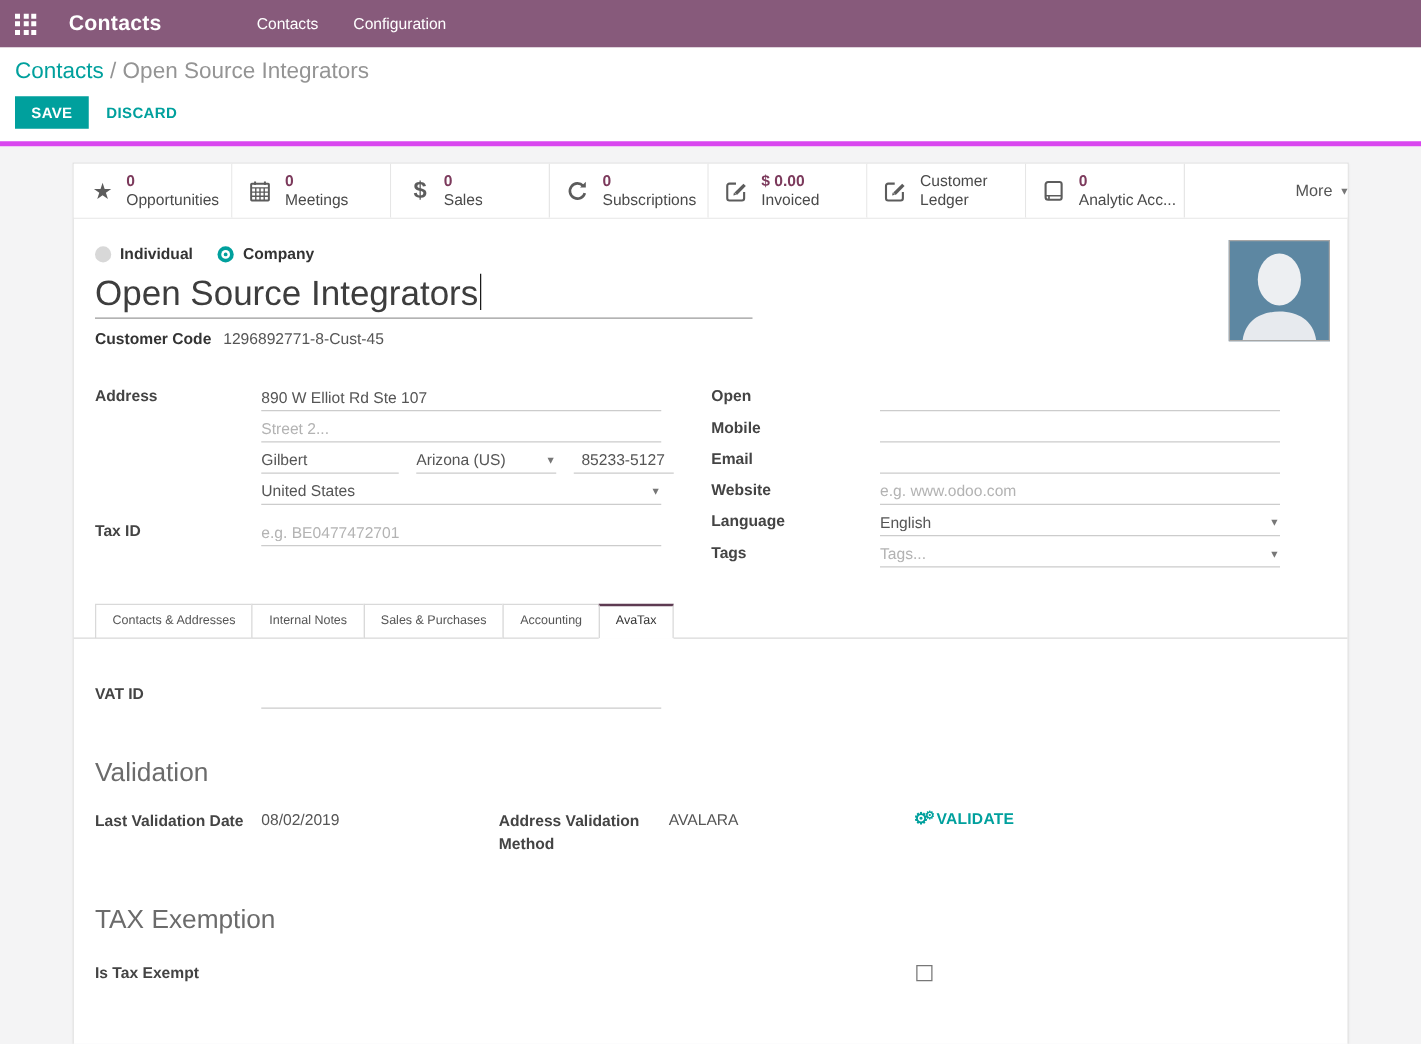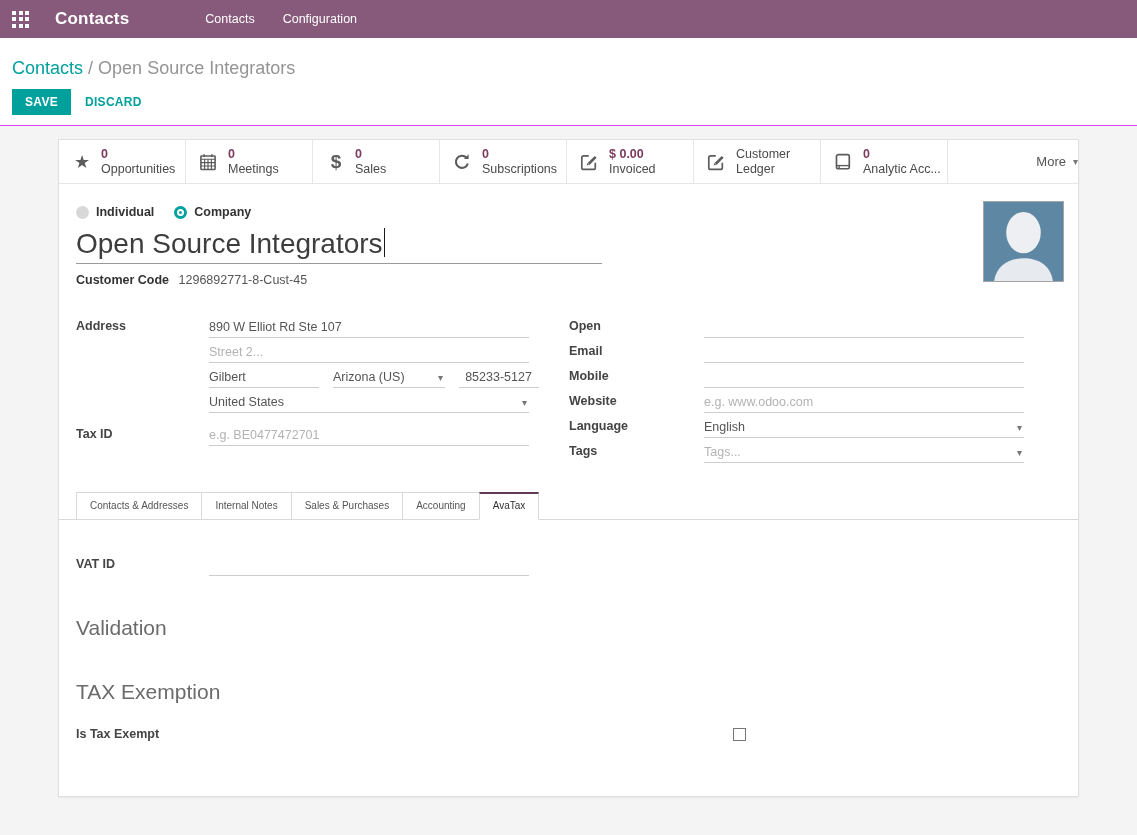--- a/index.html
+++ b/index.html
@@ -9,21 +9,21 @@
   
   .navbar { height:38px; background:#875A7B; display:flex; align-items:center; padding:0 12px; }
   .apps-grid { width:17px; height:17px; display:grid; grid-template-columns:repeat(3,4px);
     grid-template-rows:repeat(3,4px); gap:2.5px; cursor:pointer; }
   .apps-grid span { background:#fff; width:4px; height:4px; }
   .navbar .app-name { color:#fff; font-size:17px; font-weight:bold; margin-left:26px; letter-spacing:.2px; }
   .navbar .menu { display:flex; margin-left:66px; gap:8px; }
   .navbar .menu-item { color:#fff; font-size:12.5px; padding:6px 10px; cursor:pointer; }
 
   
-  .control-panel { background:#fff; border-bottom:1px solid #d946ef; padding:20px 16px 10px 12px; }
+  .control-panel { background:#fff; border-bottom:4px solid #d946ef; padding:8px 16px 10px 12px; }
   .breadcrumb { font-size:18px; }
   .breadcrumb .bc-parent { color:#00A09D; cursor:pointer; }
   .breadcrumb .bc-sep, .breadcrumb .bc-current { color:#949494; }
   .cp-buttons { margin-top:10px; display:flex; align-items:center; gap:14px; }
   .btn-save { background:#00A09D; color:#fff; border:none; font-size:12px; font-weight:bold;
     padding:6px 13px; cursor:pointer; letter-spacing:.3px; font-family:inherit; }
   .btn-discard { background:none; border:none; color:#00A09D; font-size:12px; font-weight:bold;
     cursor:pointer; letter-spacing:.3px; font-family:inherit; }
 
   
@@ -295,25 +295,25 @@
         <input class="f-input" placeholder="e.g. BE0477472701" style="">
       </div>
     </div>
 
     <div class="fg-col right">
       <div class="f-row">
         <span class="f-label">Open</span>
         <input class="f-input" style="">
       </div>
       <div class="f-row">
+        <span class="f-label">Mobile</span>
+        <input class="f-input" style="">
+      </div>
+      <div class="f-row">
         <span class="f-label">Email</span>
-        <input class="f-input" style="">
-      </div>
-      <div class="f-row">
-        <span class="f-label">Mobile</span>
         <input class="f-input" style="">
       </div>
       <div class="f-row">
         <span class="f-label">Website</span>
         <input class="f-input" placeholder="e.g. www.odoo.com" style="">
       </div>
       <div class="f-row">
         <span class="f-label">Language</span>
         <span class="select-wrap">
           <input class="f-input" value="English" style="">
@@ -340,20 +340,34 @@
 
   <div class="tab-panel">
 
     <div class="vat-row">
       <span class="f-label">VAT ID</span>
       <input class="f-input" style="">
     </div>
 
     <div class="section-heading">Validation</div>
 
+    <div class="validation-row">
+      <div class="vr-field1">
+        <span class="vr-label">Last Validation Date</span>
+        <span class="vr-value">08/02/2019</span>
+      </div>
+      <div class="vr-field2">
+        <span class="vr-label">Address Validation Method</span>
+        <span class="vr-value">AVALARA</span>
+      </div>
+      <button class="validate-btn">
+        <span class="gears">⚙<span class="g2">⚙</span></span>
+        <span>VALIDATE</span>
+      </button>
+    </div>
 
     <div class="section-heading">TAX Exemption</div>
 
     <div class="exempt-row">
       <span class="vr-label">Is Tax Exempt</span>
       <span class="checkbox"></span>
     </div>
 
   </div>
 </div>

